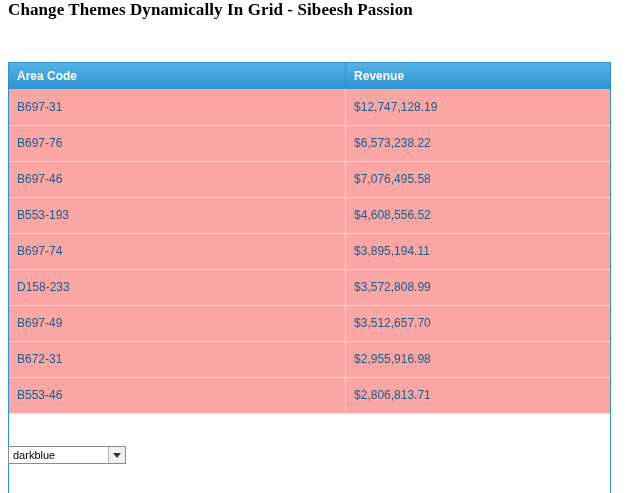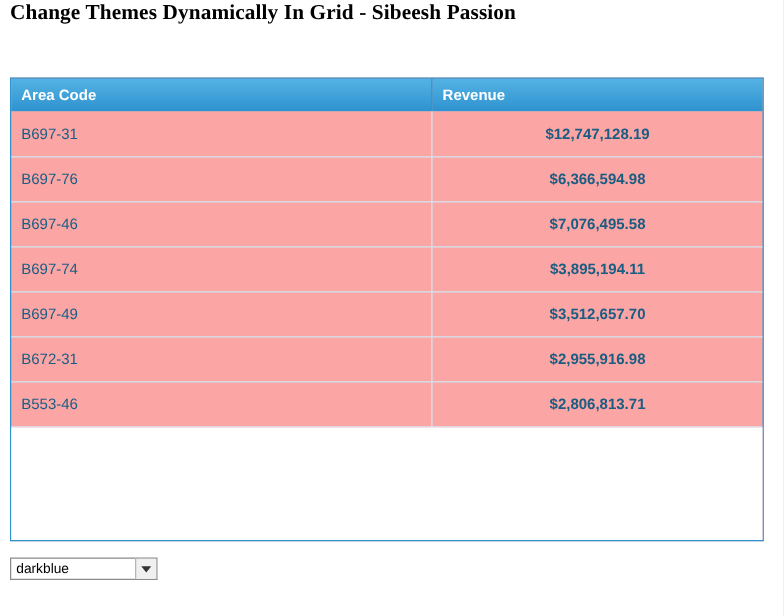--- a/index.html
+++ b/index.html
@@ -63,21 +63,21 @@
     box-sizing: border-box;
     height: 36px;
     white-space: nowrap;
     overflow: hidden;
     text-overflow: ellipsis;
   }
   table.grid tbody td:last-child {
     border-right: none;
   }
   .col-area { width: 56%; }
-  .col-rev  { width: 44%; text-align: center; font-weight: bold; }
+  .col-rev  { width: 44%; text-align: left; }
   .grid-filler {
     height: 90px;
     background: #ffffff;
   }
   .select-shell {
     position: absolute;
     left: 8px;
     top: 446px;
     width: 118px;
     height: 18px;
@@ -126,29 +126,37 @@
         <th class="col-rev">Revenue</th>
       </tr>
     </thead>
     <tbody>
       <tr>
         <td class="col-area">B697-31</td>
         <td class="col-rev">$12,747,128.19</td>
       </tr>
       <tr>
         <td class="col-area">B697-76</td>
-        <td class="col-rev">$6,366,594.98</td>
+        <td class="col-rev">$6,573,238.22</td>
       </tr>
       <tr>
         <td class="col-area">B697-46</td>
         <td class="col-rev">$7,076,495.58</td>
       </tr>
       <tr>
+        <td class="col-area">B553-193</td>
+        <td class="col-rev">$4,608,556.52</td>
+      </tr>
+      <tr>
         <td class="col-area">B697-74</td>
         <td class="col-rev">$3,895,194.11</td>
+      </tr>
+      <tr>
+        <td class="col-area">D158-233</td>
+        <td class="col-rev">$3,572,808.99</td>
       </tr>
       <tr>
         <td class="col-area">B697-49</td>
         <td class="col-rev">$3,512,657.70</td>
       </tr>
       <tr>
         <td class="col-area">B672-31</td>
         <td class="col-rev">$2,955,916.98</td>
       </tr>
       <tr>

